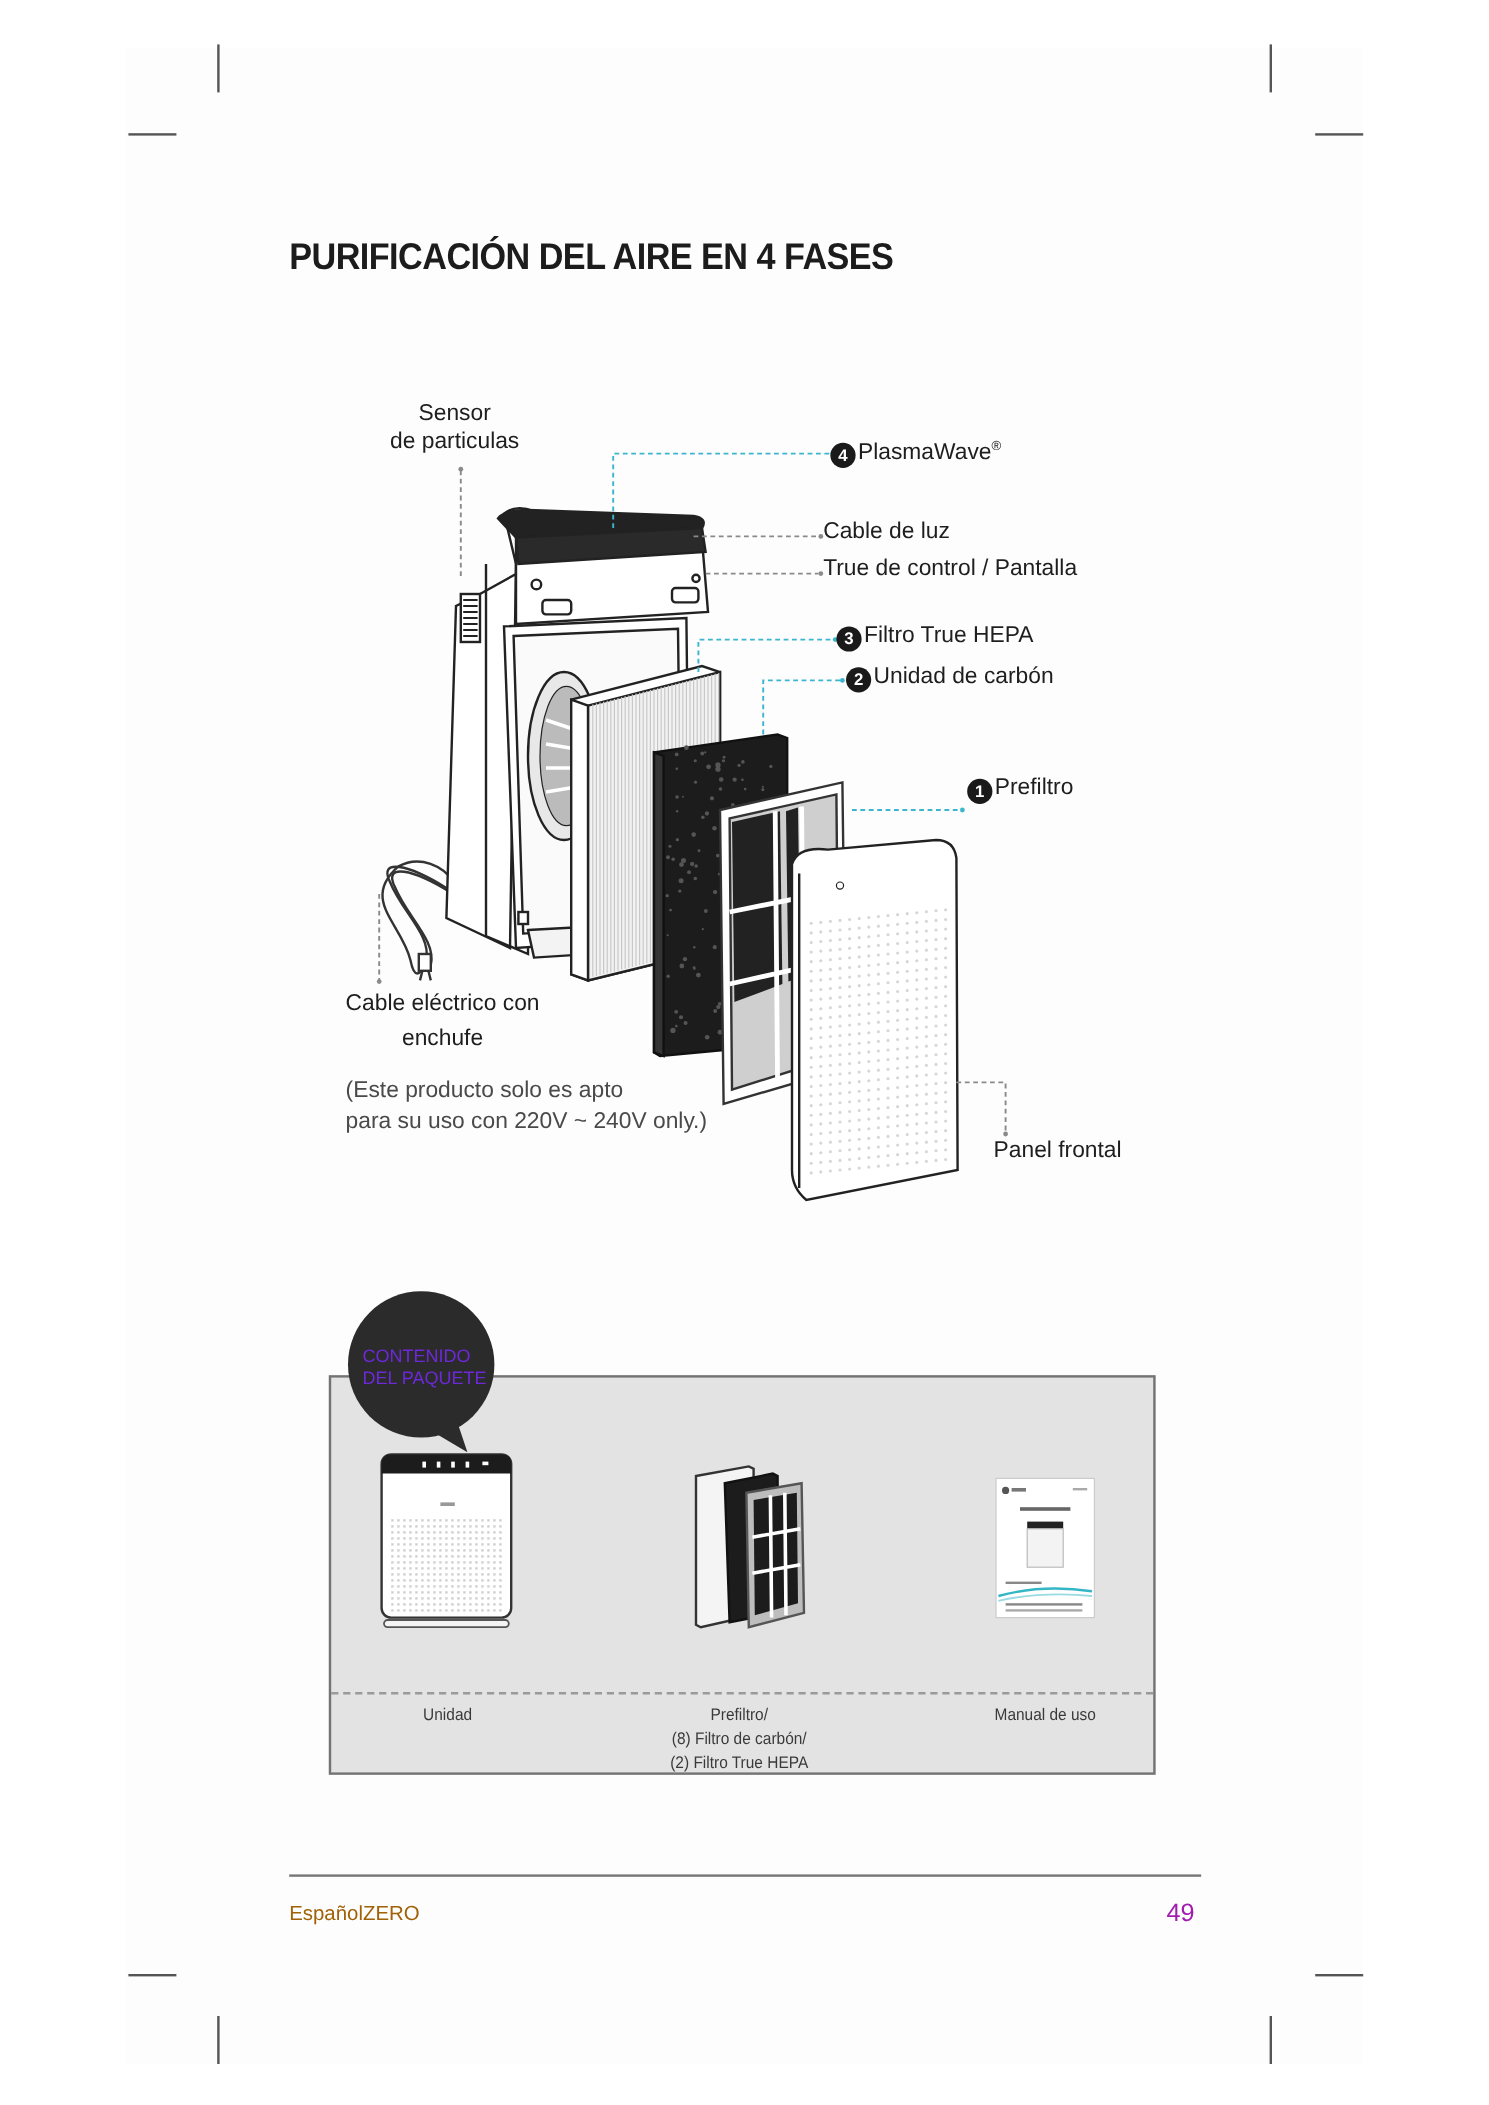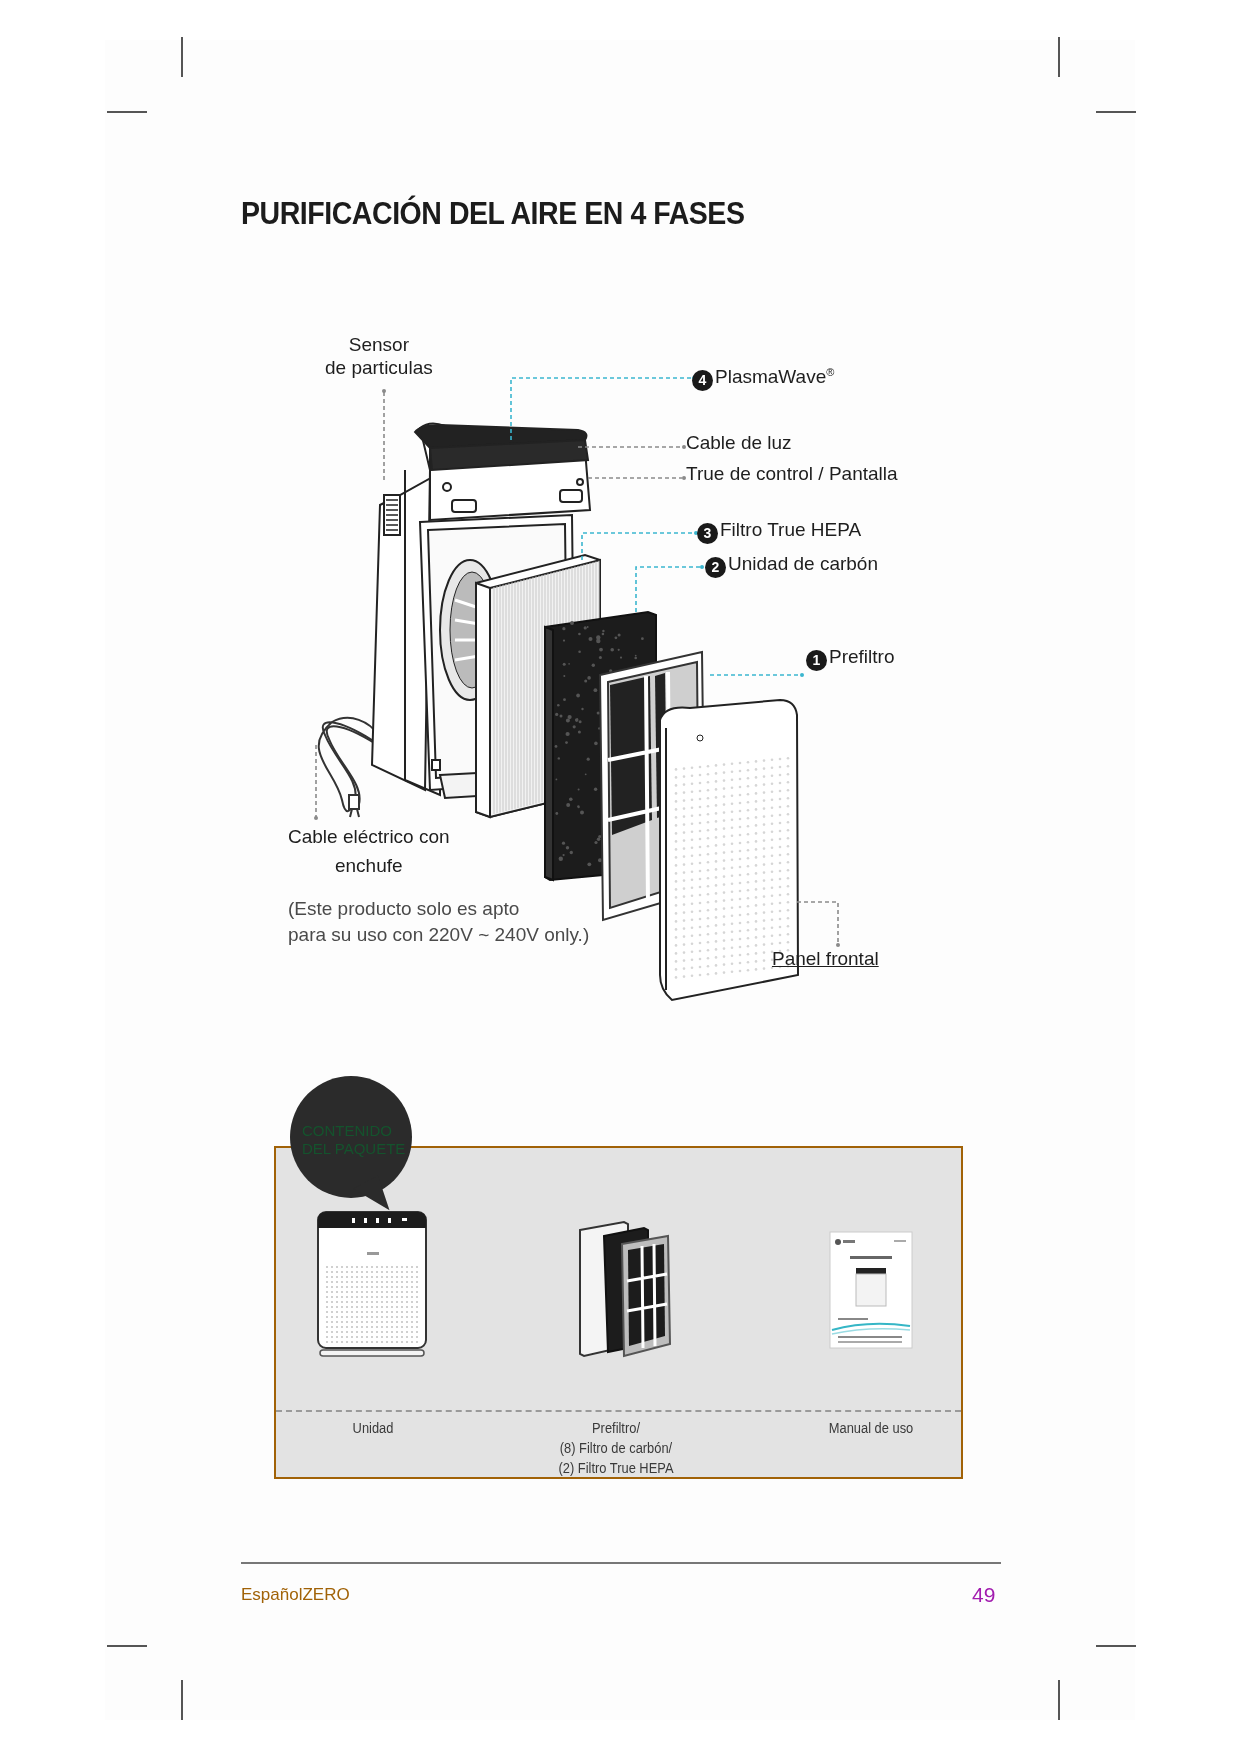--- a/index.html
+++ b/index.html
@@ -17,23 +17,23 @@
     .label { position: absolute; font-size: 19px; color: #1e1e1e; white-space: nowrap; line-height: 1.2; }
     .label.center { text-align: center; }
     .label.gray { color: #4a4a4a; }
     .badge { display: inline-block; width: 21px; height: 21px; border-radius: 50%; background: #1a1a1a; color: #fff; font-size: 14px; font-weight: bold; text-align: center; line-height: 21px; margin-right: 2px; vertical-align: -2px; }
     sup.reg { font-size: 11px; }
 
     svg.diagram { position: absolute; left: 0; top: 0; width: 1241px; height: 1020px; pointer-events: none; }
 
     .bubble { position: absolute; left: 290px; top: 1076px; width: 122px; height: 122px; border-radius: 50%; background: #2b2b2b; z-index: 3; }
     .bubble-tail { position: absolute; left: 360px; top: 1180px; width: 0; height: 0; border-left: 22px solid transparent; border-right: 6px solid transparent; border-top: 36px solid #2b2b2b; transform: rotate(-28deg); z-index: 3; }
-    .bubble-text { position: absolute; left: 302px; top: 1122px; color: #14532d; font-size: 15px; line-height: 18px; z-index: 4; white-space: nowrap; }
-
-    .package { position: absolute; left: 274px; top: 1146px; width: 689px; height: 333px; background: #e3e3e3; border: 2px solid #a16207; }
+    .bubble-text { position: absolute; left: 302px; top: 1122px; color: #6d28d9; font-size: 15px; line-height: 18px; z-index: 4; white-space: nowrap; }
+
+    .package { position: absolute; left: 274px; top: 1146px; width: 689px; height: 333px; background: #e3e3e3; border: 2px solid #737373; }
     .pkg-divider { position: absolute; left: 0; right: 0; top: 262px; border-top: 2px dashed #9a9a9a; }
     .pkg-label { position: absolute; font-size: 14px; color: #3a3a3a; text-align: center; line-height: 20px; white-space: nowrap; transform: scaleX(0.92); }
 
     .footer-rule { position: absolute; left: 241px; top: 1562px; width: 760px; height: 2px; background: #777; }
     .footer-left { position: absolute; left: 241px; top: 1585px; font-size: 17px; color: #a16207; }
     .footer-right { position: absolute; left: 972px; top: 1583px; font-size: 21px; color: #a21caf; }
   </style>
 </head>
 <body>
 
@@ -724,21 +724,21 @@
 
 <div class="label" style="left:288px; top:822px; line-height:29px;text-align:center;">
   <div>Cable eléctrico con</div>
   <div>enchufe</div>
 </div>
 <div class="label gray" style="left:288px; top:880px; line-height:26px;margin-top:16px;">
   <div>(Este producto solo es apto</div>
   <div>para su uso con 220V ~ 240V only.)</div>
 </div>
 
-<div class="label" style="left:772px; top:948px;text-decoration:underline;">Panel frontal</div>
+<div class="label" style="left:828px; top:948px;">Panel frontal</div>
 
 <div class="package">
 
   <svg style="position:absolute; left:36px; top:60px;" width="120" height="150" viewBox="0 0 120 150">
     <rect x="6" y="4" width="108" height="136" rx="8" fill="#fff" stroke="#333" stroke-width="2"></rect>
     <path d="M6,12 Q6,4 14,4 L106,4 Q114,4 114,12 L114,20 L6,20 Z" fill="#1c1c1c"></path>
     <g fill="#fff">
         <rect x="40" y="10" width="3" height="5"></rect>
         <rect x="52" y="10" width="3" height="5"></rect>
         <rect x="64" y="10" width="3" height="5"></rect>

